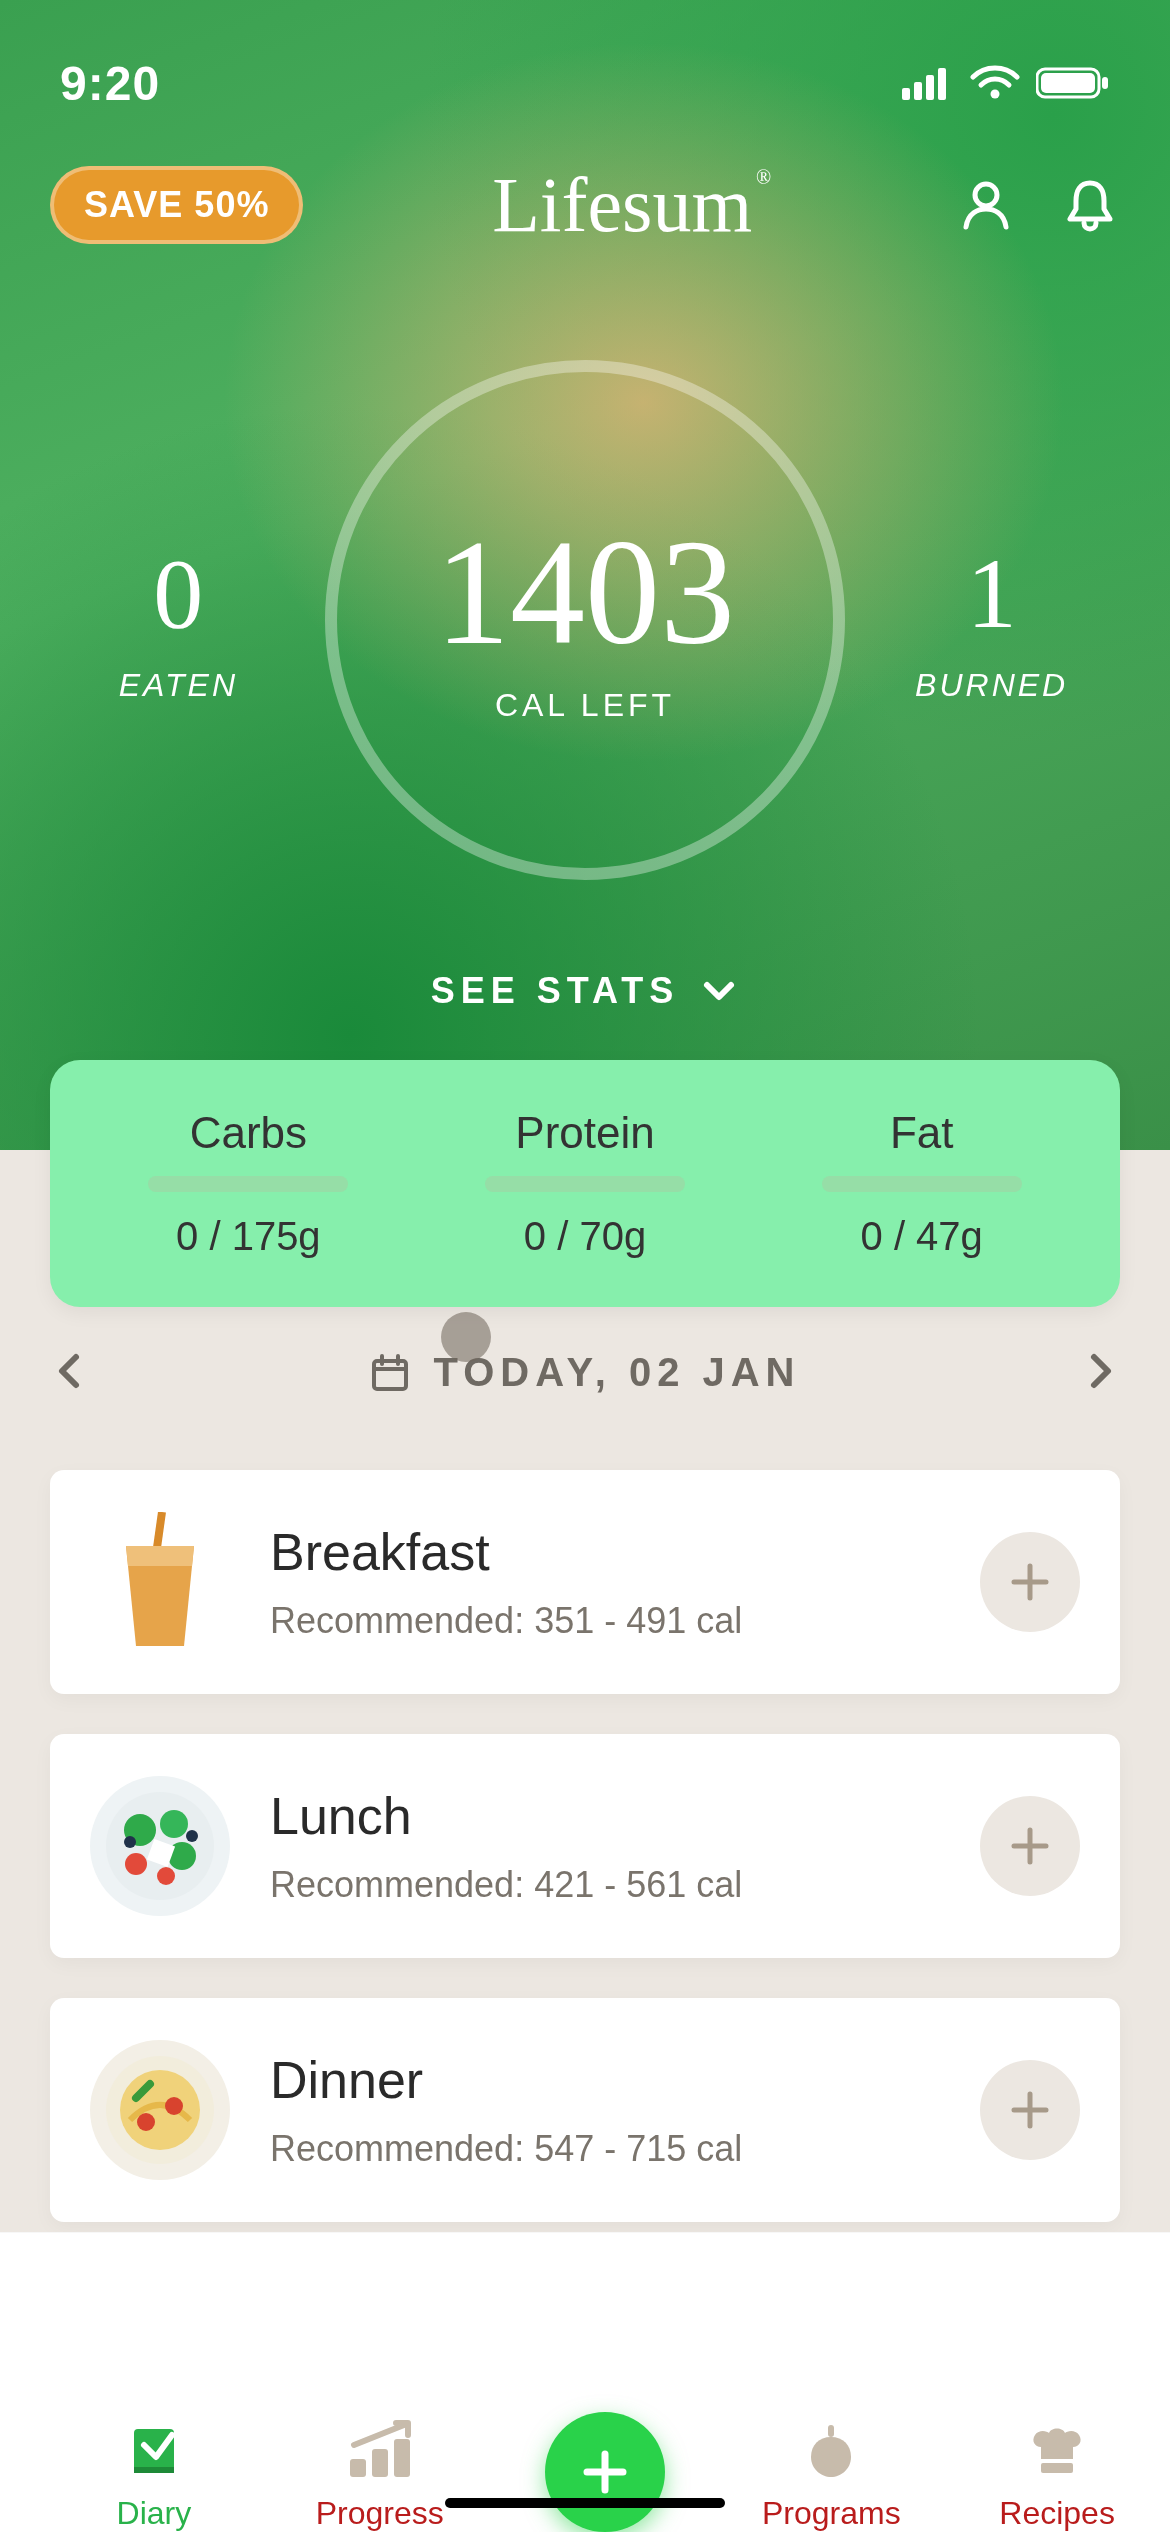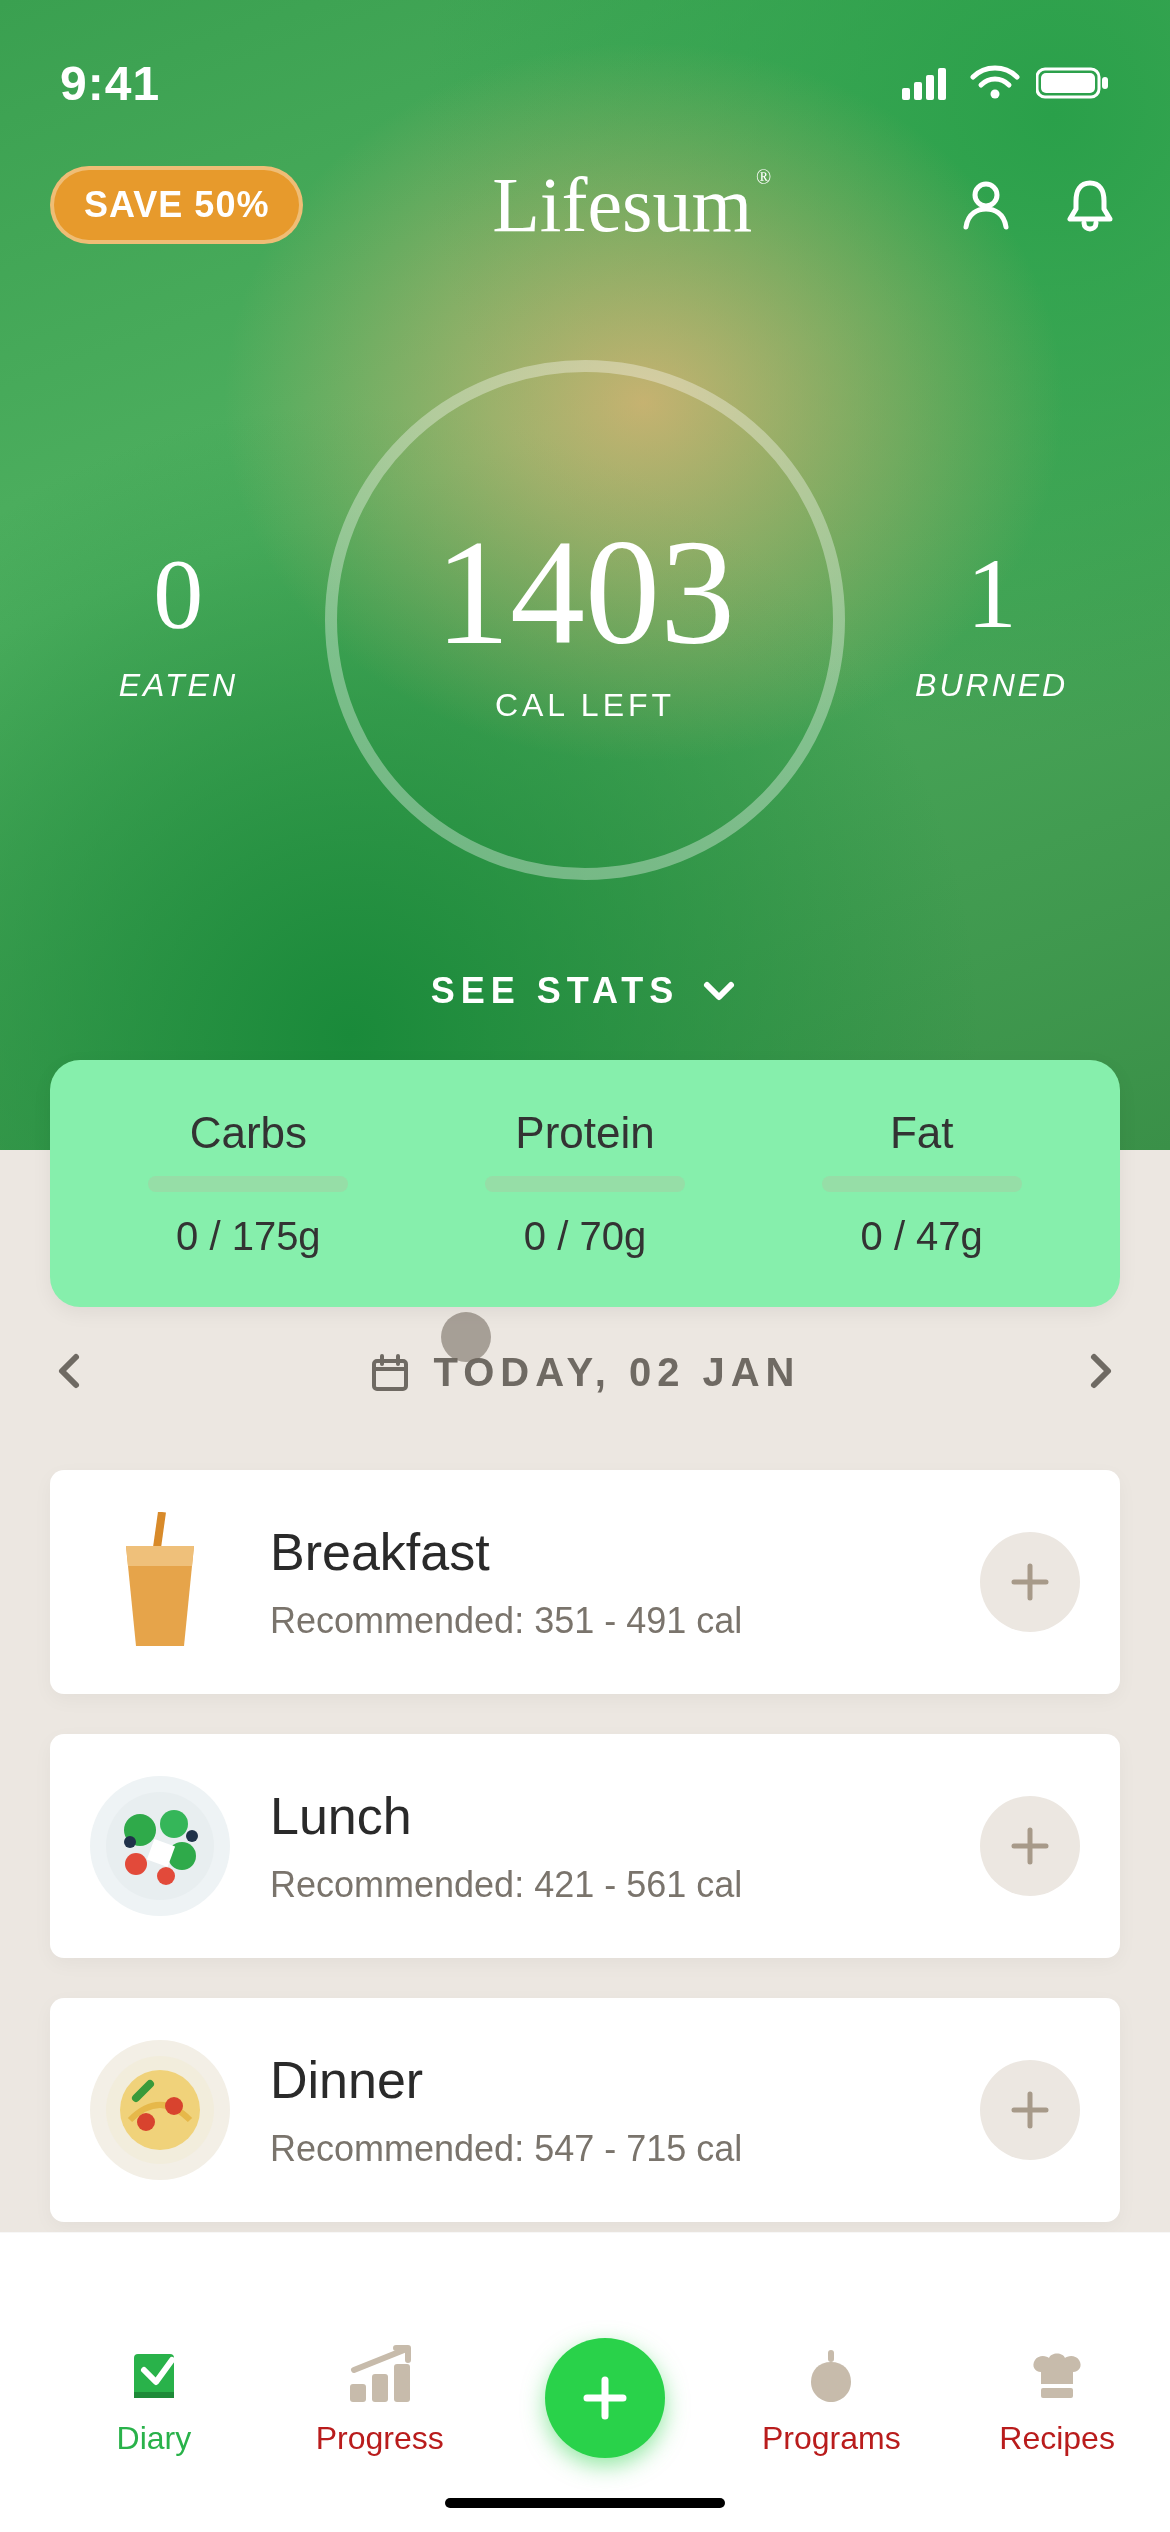--- a/index.html
+++ b/index.html
@@ -87,21 +87,21 @@
   }
   .meal-img { width:140px; height:140px; border-radius:70px; display:flex; align-items:center; justify-content:center; flex-shrink:0; }
   .meal-body { flex:1; }
   .meal-title { font-size:52px; color:#2a2a2a; font-weight:500; }
   .meal-sub { font-size:36px; color:#7a746c; margin-top:18px; }
   .meal-add { width:100px; height:100px; border-radius:50px; background:#ece7e1; display:flex; align-items:center; justify-content:center; flex-shrink:0; }
 
   .tabbar {
     position:absolute; left:0; right:0; bottom:0; height:300px;
     background:#fff; border-top:1px solid rgba(0,0,0,0.03);
-    display:flex; align-items:center; padding-top:36px;padding-left:41px;
+    display:flex; align-items:flex-end; padding-top:36px;padding-left:41px;
   }
   .tab { flex:1; display:flex; flex-direction:column; align-items:center; gap:12px; color:#b91c1c; }
   .tab.active { color:#29b24a; }
   .tab .tlabel { font-size:32px; font-weight:500; }
   .tab-center {
     width:120px; height:120px; border-radius:60px; background:#29d24a;
     display:flex; align-items:center; justify-content:center;
     box-shadow:0 8px 22px rgba(41,210,74,0.5);
     margin-top:-6px;
   }
@@ -109,21 +109,21 @@
     position:absolute; bottom:24px; left:50%; transform:translateX(-50%);
     width:280px; height:10px; background:#000; border-radius:6px;
   }
 </style>
 </head>
 <body>
 
 <div class="hero">
 
   <div class="status-bar">
-    <div class="status-time">9:41</div>
+    <div class="status-time">9:20</div>
     <div class="status-icons">
       <svg width="52" height="34" viewBox="0 0 52 34">
           <g fill="#fff">
             <rect x="0" y="22" width="8" height="12" rx="2"></rect>
             <rect x="12" y="16" width="8" height="18" rx="2"></rect>
             <rect x="24" y="9" width="8" height="25" rx="2"></rect>
             <rect x="36" y="2" width="8" height="32" rx="2"></rect>
           </g>
         </svg>
       <svg width="50" height="36" viewBox="0 0 50 36">

